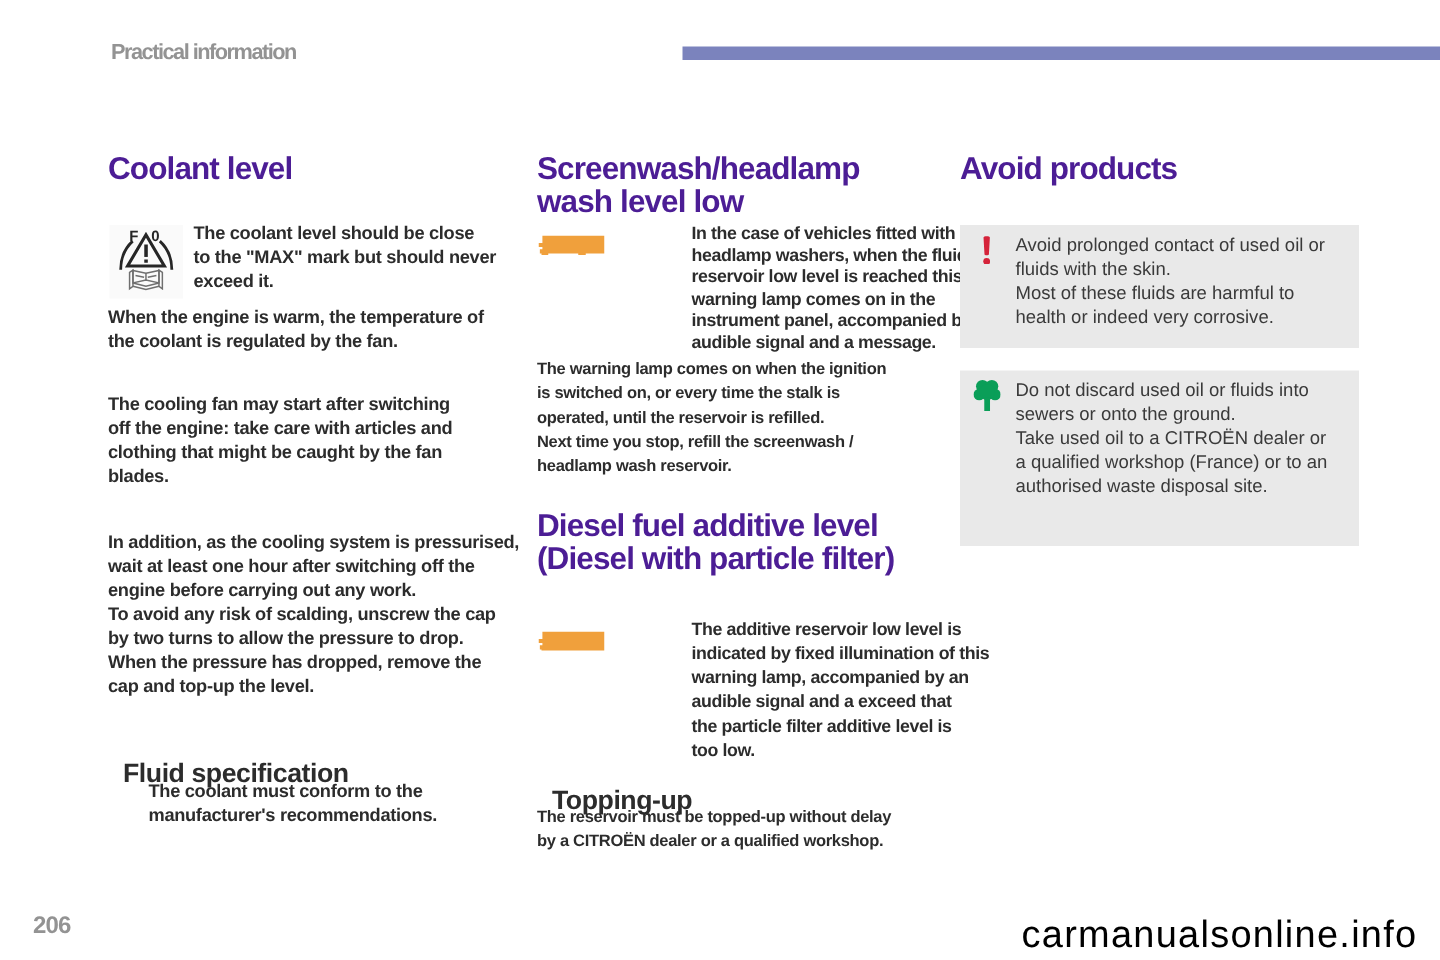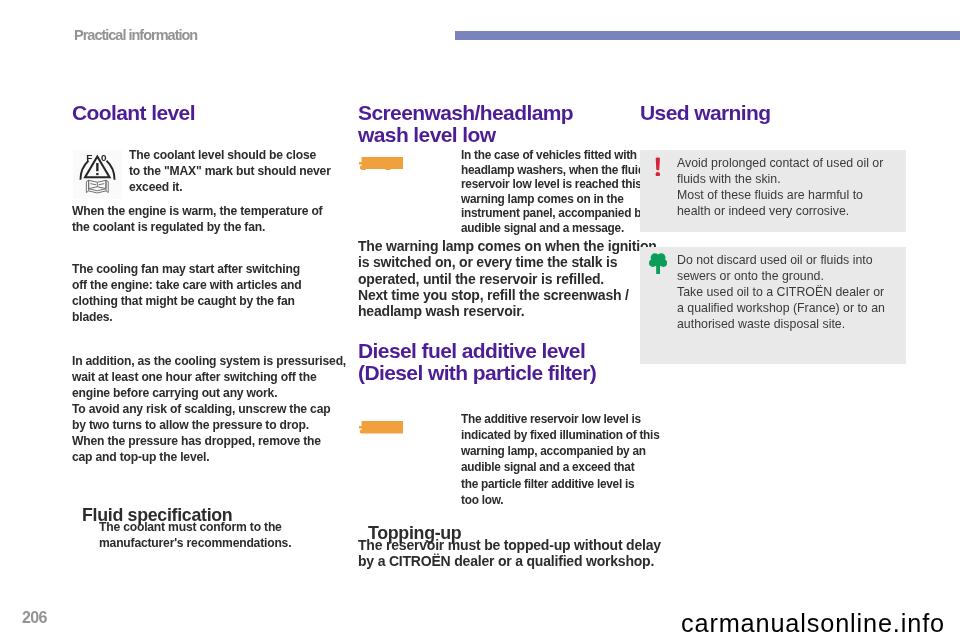--- a/index.html
+++ b/index.html
@@ -20,21 +20,21 @@
          letter-spacing:-.6px;white-space:pre;}
   h2.sub{font-size:17.8px;font-weight:700;color:#2c2c2c;margin:10px;line-height:19px;
          letter-spacing:-.3px;white-space:pre;}
 
   p{font-size:12.15px;line-height:16.05px;color:#2c2c2c;margin:0;font-weight:700;
      letter-spacing:-.2px;white-space:pre;}
   .lamprow .note{font-size:11.85px;letter-spacing:-.26px;margin-left:47px;}
   .lr1 .note{line-height:14.5px;}
   .lr2 .note{line-height:16.15px;}
   .lr2 .lampicon{top:7px;}
-  .m1,.m2{font-size:14px;line-height:16.3px;}
+  .m1,.m2{font-size:11px;line-height:16.3px;}
 
   .iconrow{position:absolute;left:0;top:48px;width:268px;}
   .manual-icon{position:absolute;left:1px;top:0;width:49px;height:49px;background:#fafafa;
                display:flex;align-items:center;justify-content:center;}
   .iconrow .note{position:absolute;left:57px;top:-3px;width:191px;}
 
   .para{position:absolute;left:0;width:268px;}
   .p1{top:101px;}
   .p2{top:159px;}
   .p3{top:251px;}
@@ -161,21 +161,21 @@
 the particle filter additive level is
 too low.</p>
     </div>
 
     <h2 class="sub s2">Topping-up</h2>
     <p class="para m2">The reservoir must be topped-up without delay
 by a CITROËN dealer or a qualified workshop.</p>
   </div>
 
   <div class="col c3">
-    <h1 class="sec">Used warning</h1>
+    <h1 class="sec">Avoid products</h1>
   </div>
 
   <div class="box box1">
     <span class="bang">
       <svg viewBox="0 0 10 37" width="5.6" height="19.6" aria-hidden="true">
         <path d="M1.0 2.6 C1.0 0.2 9.0 0.2 9.0 2.6 L7.8 23.6 C7.8 25.4 2.2 25.4 2.2 23.6 Z" fill="#d5233a"></path>
         <ellipse cx="5" cy="32.5" rx="4.3" ry="4.3" fill="#d5233a"></ellipse>
       </svg>
     </span>
     <div class="boxtext">Avoid prolonged contact of used oil or

